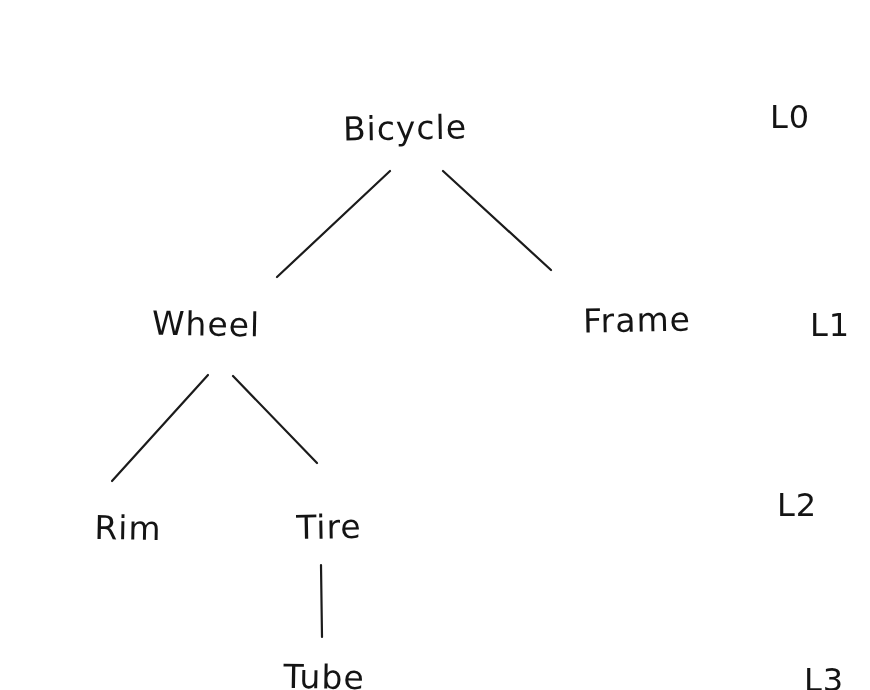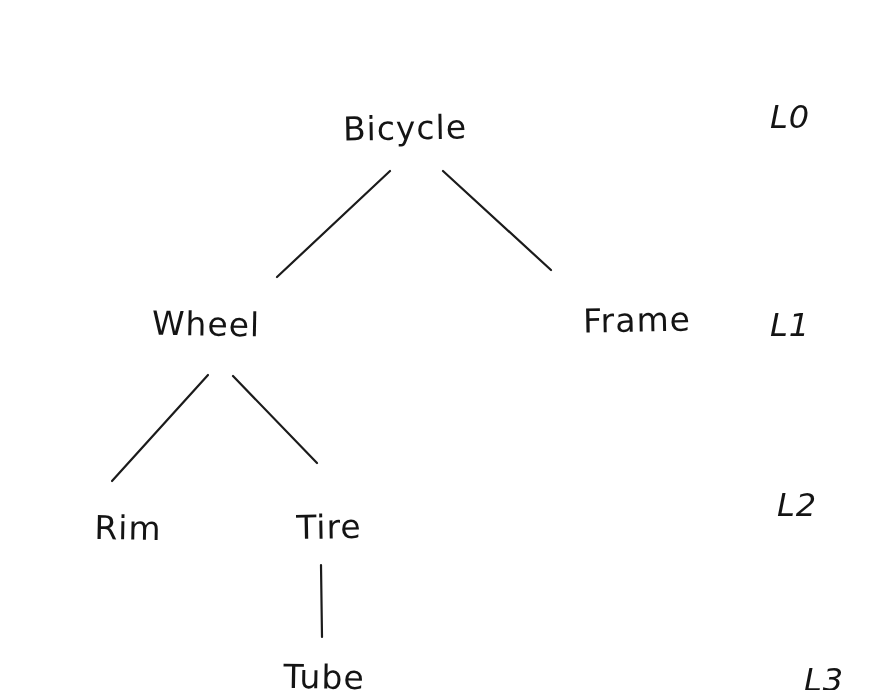--- a/index.html
+++ b/index.html
@@ -30,21 +30,20 @@
   }
   .node, .level {
     position: absolute;
     transform: translate(-50%, -50%);
     color: #141414;
     white-space: nowrap;
     font-size: 33px;
     letter-spacing: 1px;
   }
   .level {
-    font-style: italic;
     font-size: 32px;
   }
   
   .tilt-a { transform: translate(-50%, -50%) rotate(-1deg); }
   .tilt-b { transform: translate(-50%, -50%) rotate(1deg); }
 </style>
 </head>
 <body>
 
 <div class="canvas">
@@ -58,17 +57,17 @@
   </svg>
 
   <div class="node tilt-a" style="left: 405px; top: 85px;">Bicycle</div>
   <div class="node tilt-b" style="left: 206px; top: 281px;">Wheel</div>
   <div class="node tilt-a" style="left: 637px; top: 277px;">Frame</div>
   <div class="node tilt-b" style="left: 128px; top: 485px;">Rim</div>
   <div class="node tilt-a" style="left: 329px; top: 484px;">Tire</div>
   <div class="node tilt-b" style="left: 324px; top: 634px;">Tube</div>
 
   <div class="level" style="left: 790px; top: 74px;">L0</div>
-  <div class="level" style="left: 790px; top: 282px;">L1</div>
+  <div class="level" style="left: 830px; top: 282px;">L1</div>
   <div class="level" style="left: 797px; top: 462px; text-align: right;">L2</div>
   <div class="level" style="left: 824px; top: 637px;">L3</div>
 
 </div>
 
 </body></html>

